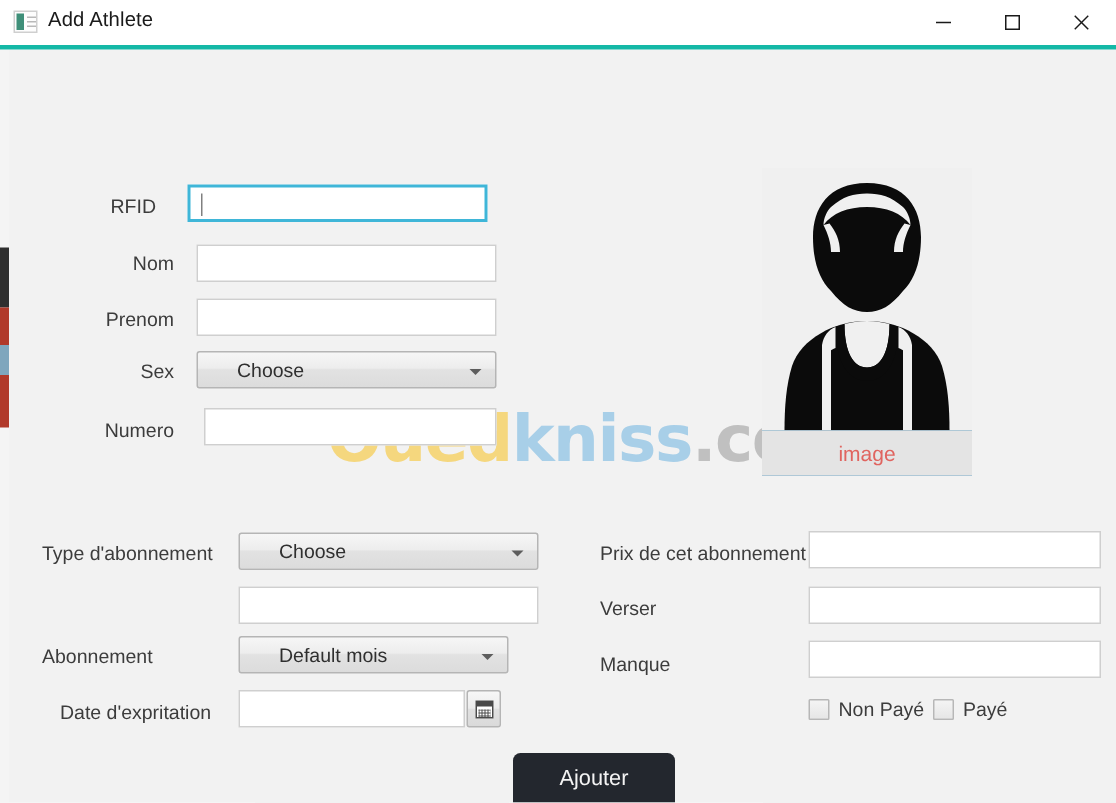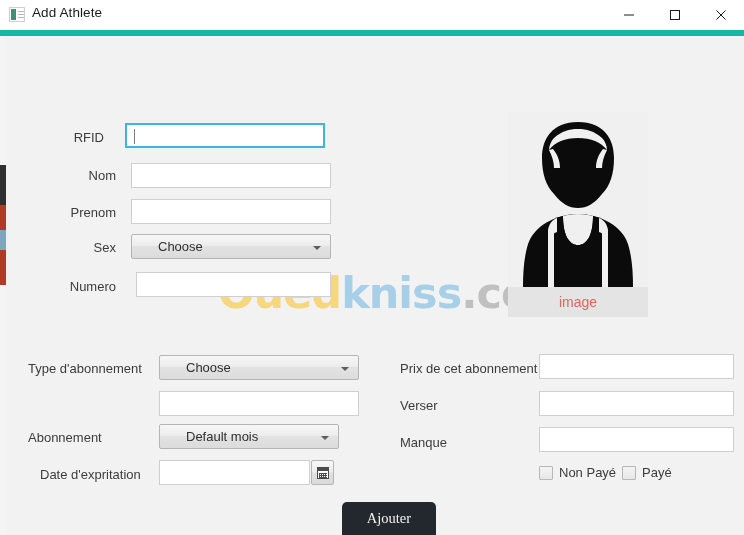--- a/index.html
+++ b/index.html
@@ -39,21 +39,21 @@
     width: 6px;
   }
 
   
   .titlebar {
     position: absolute;
     left: 0; top: 0;
     width: 744px;
     height: 30px;
     background: #ffffff;
-    border-bottom: 6px solid #14b8a6;
+    border-bottom: 3px solid #14b8a6;
     z-index: 6;
   }
   .title-icon {
     position: absolute;
     left: 9px; top: 7px;
     width: 16px; height: 15px;
     background: #fdfdfd;
     border: 1px solid #cfcfcf;
     box-sizing: border-box;
   }
@@ -275,28 +275,28 @@
     font-size: 14px;
     color: #e0645f;
     background: #e4e4e4;
   }
 
   
   .submit-btn {
     position: absolute;
     left: 342px;
     top: 502px;
-    width: 94px;
+    width: 108px;
     height: 33px;
     background: #23272e;
     border: none;
     border-radius: 5px 5px 0 0;
     color: #f3f3f3;
     font-size: 14.5px;
-    font-family: Liberation Serif, serif;
+    font-family: Liberation Sans, sans-serif;
     z-index: 5;
     cursor: default;
   }
 </style>
 </head>
 <body>
 
 <div class="window">
 
   <div class="bg-strip">

